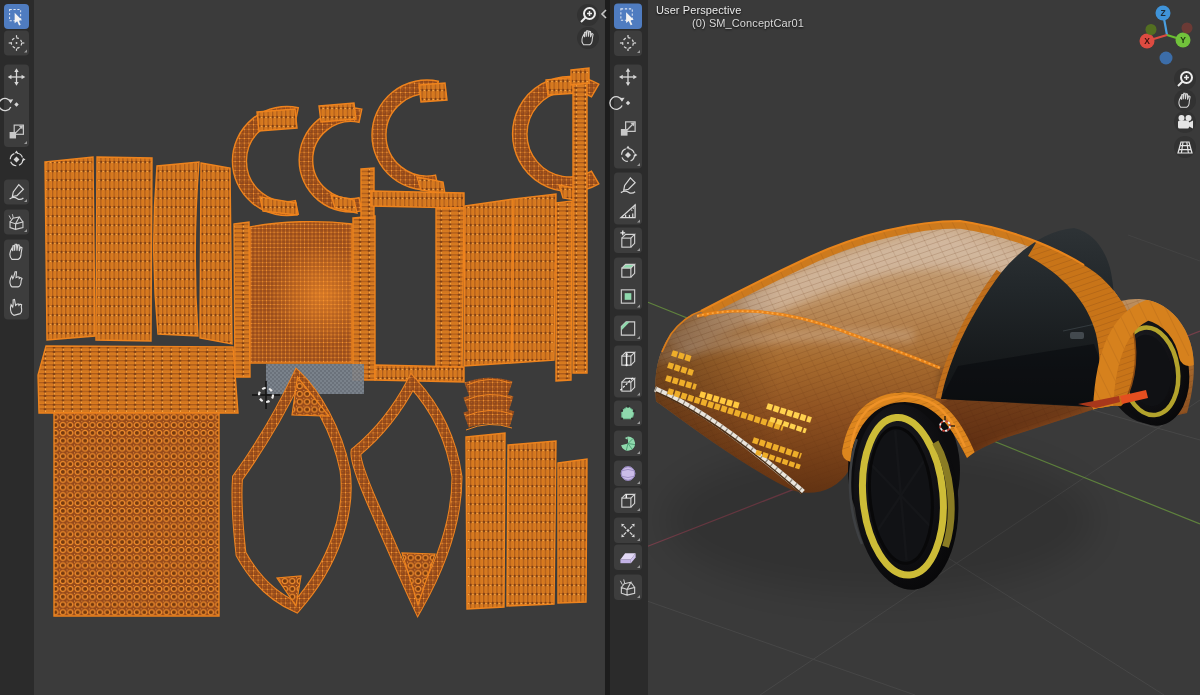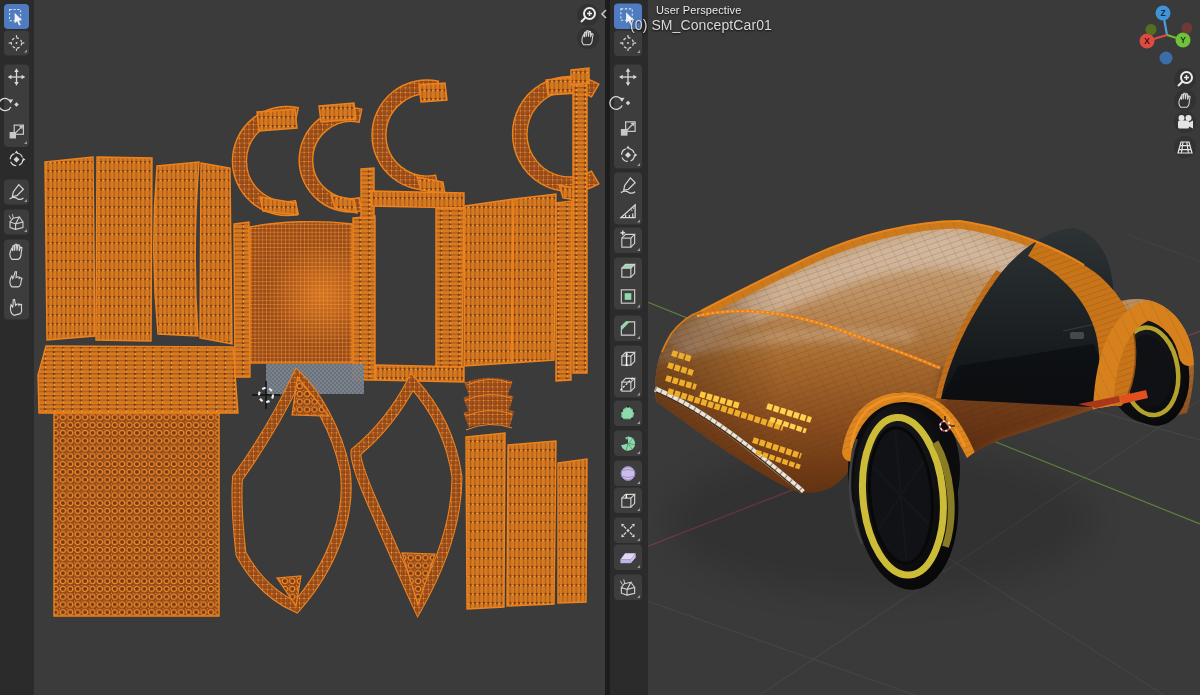--- a/index.html
+++ b/index.html
@@ -553,14 +553,14 @@
   <circle cx="1166" cy="58" r="6.5" fill="#3c6da8"></circle>
   <g font-family="Liberation Sans, sans-serif" font-size="8.5" font-weight="bold" fill="#1c2b38" text-anchor="middle">
     <text x="1163" y="16">Z</text>
           <text x="1183" y="43" fill="#1d3310">Y</text>
           <text x="1147" y="44" fill="#3a100d">X</text>
   </g>
 </g>
 </svg>
 
 <div class="abs" style="left:656px;top:4px;font-size:11px;color:#ececec;text-shadow:0 1px 2px rgba(0,0,0,0.85);letter-spacing:0.1px">User Perspective</div>
-<div class="abs" style="left:630px;top:16.5px;font-size:14px;color:#d9d9d9;text-shadow:0 1px 2px rgba(0,0,0,0.85);letter-spacing:0.1px">(0) SM_ConceptCar01</div>
+<div class="abs" style="left:692px;top:16.5px;font-size:11px;color:#d9d9d9;text-shadow:0 1px 2px rgba(0,0,0,0.85);letter-spacing:0.1px">(0) SM_ConceptCar01</div>
 </div>
 
 </body></html>

